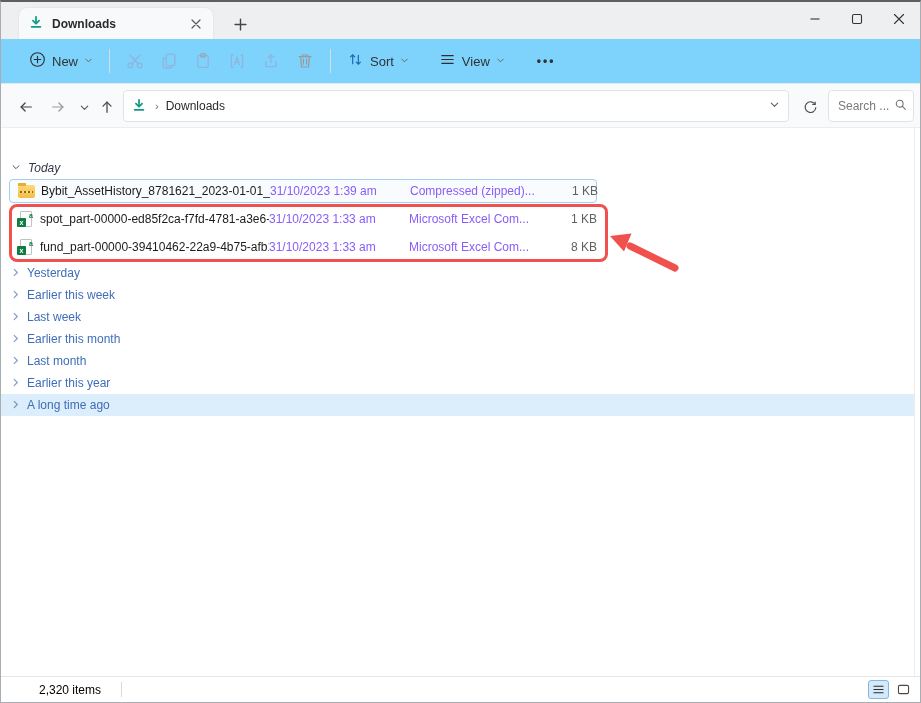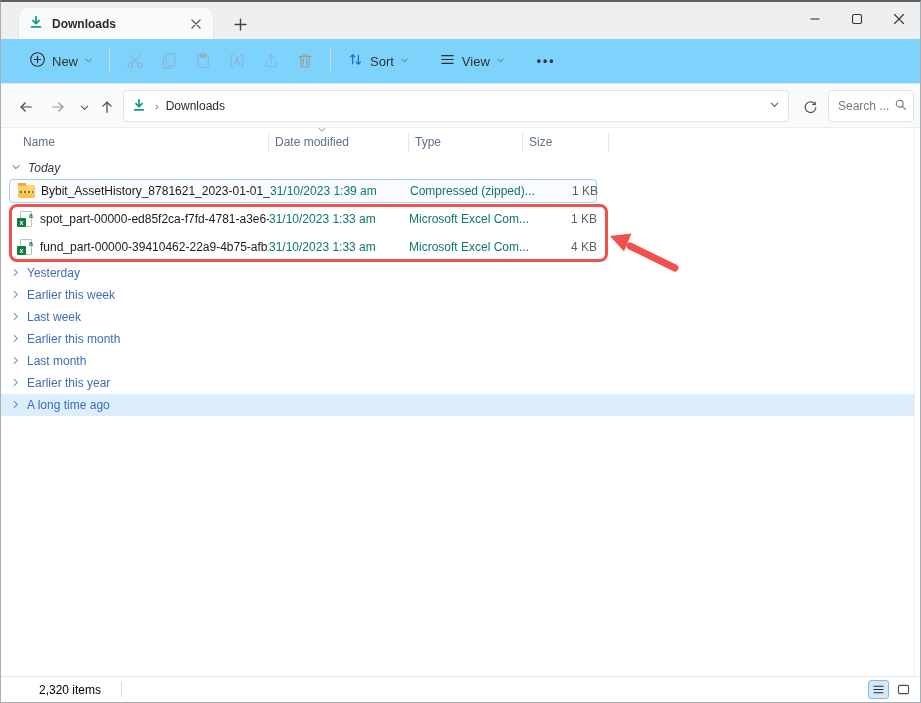--- a/index.html
+++ b/index.html
@@ -57,21 +57,21 @@
   .group-hdr .glabel { font-size:12px; }
   .today-hdr { top:156px; color:#33394a; }
   .today-hdr .glabel { color:#33394a;font-style:italic; }
   .file-row {
     position:absolute; left:8px; width:588px; height:24px; display:grid;
     grid-template-columns:260px 140px 114px 74px; align-items:center; border-radius:4px;
   }
   .file-row.selected { border:1px solid #a5cdef; background:#f8fcff; }
   .cell-name { display:flex; align-items:center; gap:6px; padding-left:8px; overflow:hidden; }
   .fname { font-size:12px; color:#1b1b1b; white-space:nowrap; overflow:hidden; }
-  .cell-dim { font-size:12px; color:#0f766e; white-space:nowrap; }
+  .cell-dim { font-size:12px; color:#8b5cf6; white-space:nowrap; }
   .cell-size { text-align:right; font-size:12px; color:#5f5f5f; }
   .row1 { top:177px; } .row2 { top:205px; } .row3 { top:233px; }
   .collapsed-group { position:absolute; left:0; width:913px; height:22px; display:flex; align-items:center; gap:7px; padding-left:10px; }
   .collapsed-group .gchev { color:#7f99c0; }
   .collapsed-group .glabel { color:#3f6db8; font-size:12px; }
   .collapsed-group.hl { background:#dceefb; }
   
   .anno-rect { position:absolute; left:8px; top:202px; width:599px; height:58px; border:3px solid #f0514c; border-radius:8px; pointer-events:none; }
   .anno-arrow { position:absolute; left:600px; top:220px; pointer-events:none; }
   
@@ -311,43 +311,20 @@
         <svg width="13" height="13" viewBox="0 0 16 16">
             <g fill="none" stroke="#6f6f6f" stroke-width="1.3" stroke-linecap="round">
               <circle cx="7" cy="7" r="4.2"></circle>
               <path d="M10.4 10.4 14 14"></path>
             </g>
           </svg>
       </span>
     </div>
   </div>
 
-  <div class="colheaders">
-    <div class="col">
-      <span>Name</span>
-      <span class="vline"></span>
-    </div>
-    <div class="col">
-      <span class="sortmark">
-        <svg width="10" height="8" viewBox="0 0 12 8">
-            <path d="M2.5 2 6 5.5 9.5 2" fill="none" stroke="#8a8a8a" stroke-width="1.1" stroke-linecap="round" stroke-linejoin="round"></path>
-          </svg>
-      </span>
-      <span>Date modified</span>
-      <span class="vline"></span>
-    </div>
-    <div class="col">
-      <span>Type</span>
-      <span class="vline"></span>
-    </div>
-    <div class="col">
-      <span>Size</span>
-      <span class="vline"></span>
-    </div>
-  </div>
 
   <div class="group-hdr today-hdr">
     <span>
       <svg width="10" height="10" viewBox="0 0 12 12">
           <path d="M2.5 4.5 6 8l3.5-3.5" fill="none" stroke="#4a5160" stroke-width="1.2" stroke-linecap="round" stroke-linejoin="round"></path>
         </svg>
     </span>
     <span class="glabel">Today</span>
   </div>
 
@@ -382,21 +359,21 @@
     <div class="cell-name">
       <span class="ficon">
         <span class="xlpage"></span>
           <span class="xla">a</span>
           <span class="xlbadge">x</span>
       </span>
       <span class="fname">fund_part-00000-39410462-22a9-4b75-afb1-76...</span>
     </div>
     <div class="cell-dim">31/10/2023 1:33 am</div>
     <div class="cell-dim">Microsoft Excel Com...</div>
-    <div class="cell-size">4 KB</div>
+    <div class="cell-size">8 KB</div>
   </div>
 
   <div class="anno-rect"></div>
   <svg class="anno-arrow" width="92" height="58" viewBox="0 0 92 58">
     <line x1="74" y1="46" x2="29" y2="24" stroke="#f0514c" stroke-width="7" stroke-linecap="round"></line>
     <polygon points="9,14 30.5,11.5 23,29.5" fill="#f0514c"></polygon>
   </svg>
 
   <div class="collapsed-group" style="top:260px;">
     <span class="gchev"><svg width="9" height="9" viewBox="0 0 10 10">

